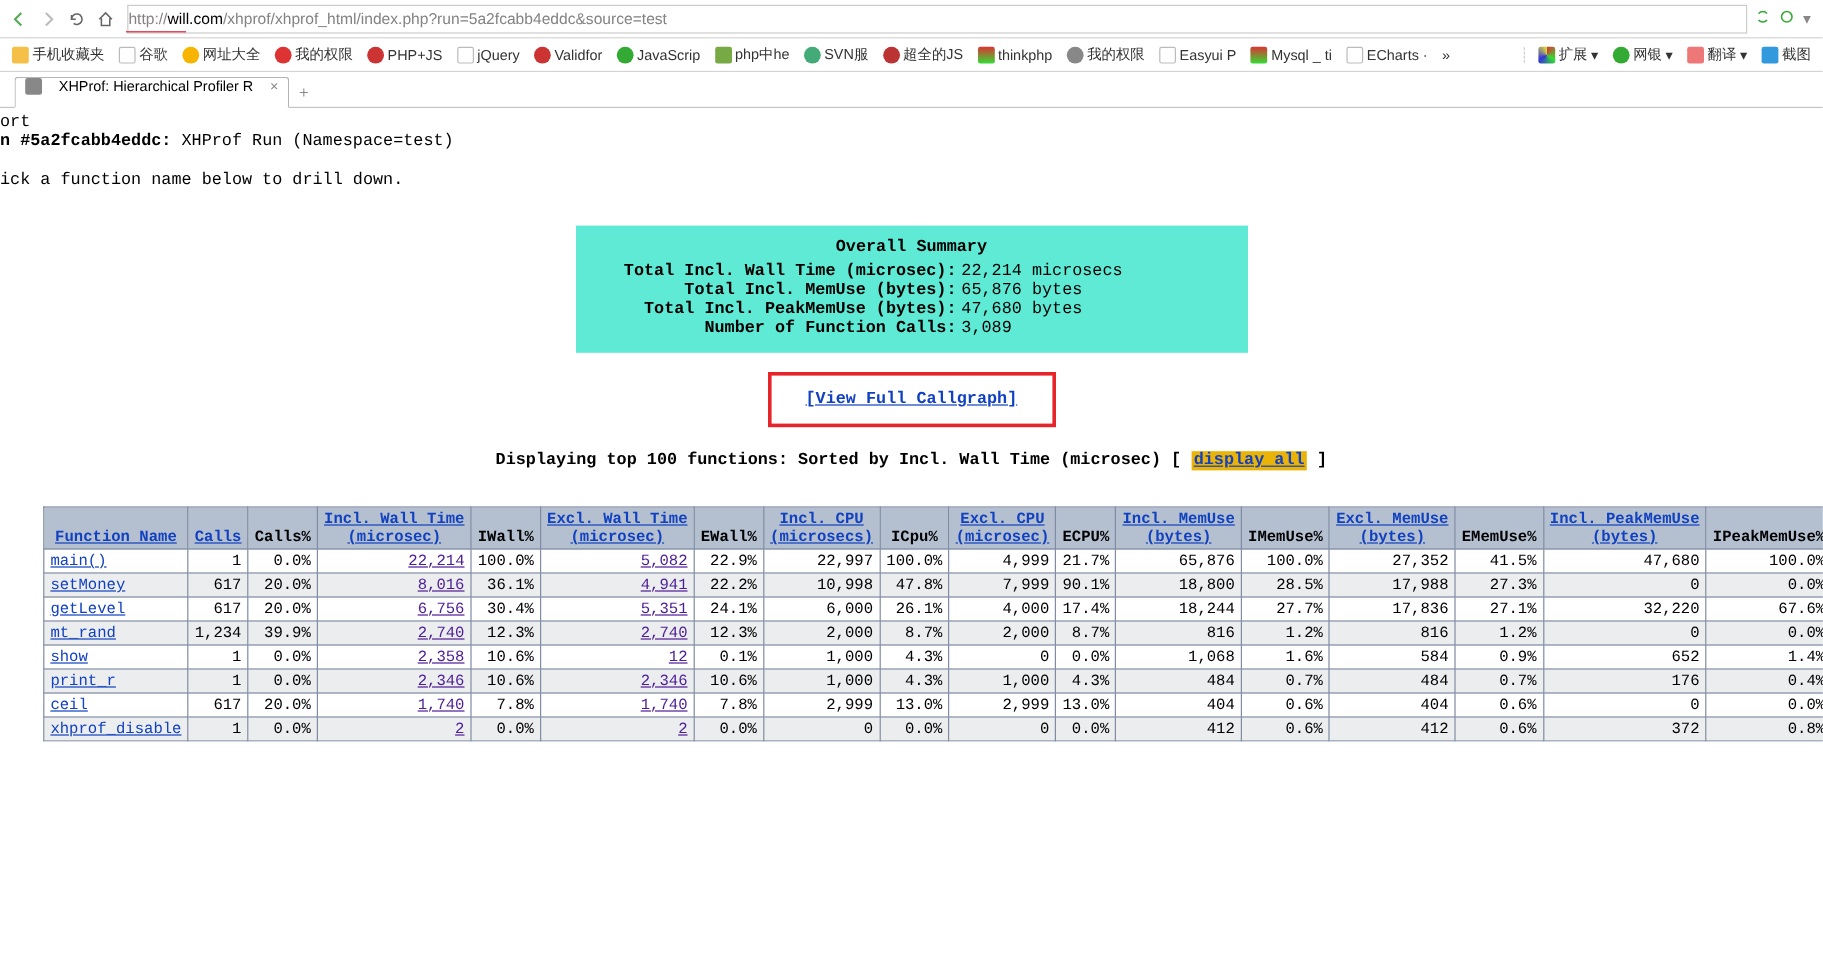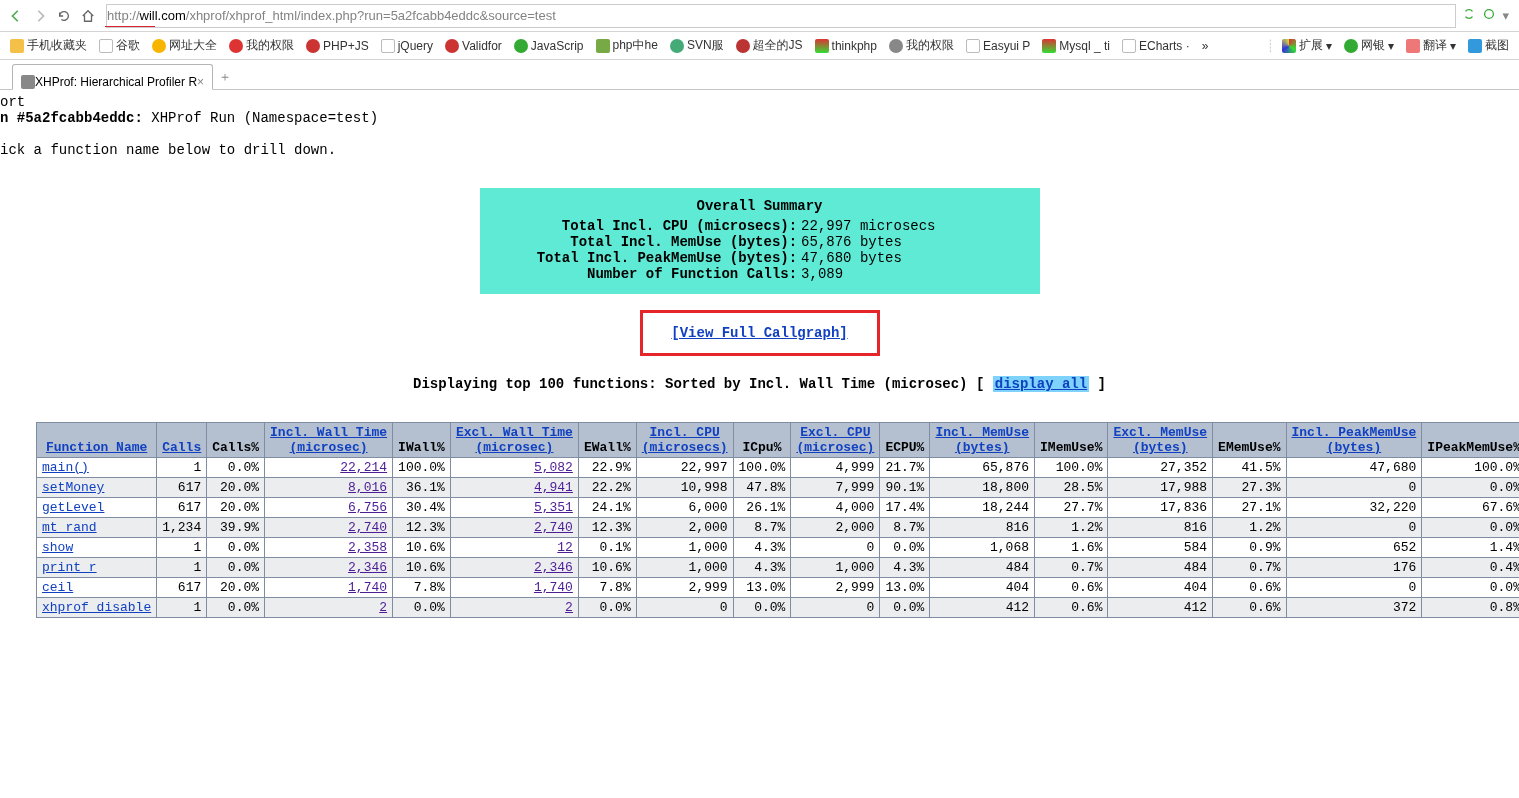--- a/index.html
+++ b/index.html
@@ -14,41 +14,41 @@
 .url-bar .proto { color:#838383; }
 .url-under { position:absolute; left:105px; top:26px; height:1px; background:#d23; width:50px; }
 .right-icons { display:flex; align-items:center; gap:6px; padding-right:6px; }
 
 .bm-bar { height: 28px; display:flex; align-items:center; padding: 0 6px; border-bottom: 1px solid #d4d4d4; font-size:12px; color:#333; gap:4px; overflow:hidden; }
 .bm-item { display:flex; align-items:center; gap:3px; white-space:nowrap; padding:2px 4px; cursor:pointer;justify-content:center; }
 .bm-ico { width:14px; height:14px; display:inline-block; border-radius:2px; }
 .bm-spacer { flex:1; }
 
 .tab-bar { height: 30px; border-bottom: 1px solid #c5c5c5; display:flex; align-items:flex-end; background:#fff; padding-left:12px; }
-.tab { height:26px; border:1px solid #b5b5b5; border-bottom:1px solid #fff; background:#fff; display:flex; align-items:flex-end; padding:0 8px; font-size:12px; gap:0; border-radius:3px 3px 0 0; margin-bottom:-1px; }
+.tab { height:26px; border:1px solid #b5b5b5; border-bottom:1px solid #fff; background:#fff; display:flex; align-items:flex-start; padding:0 8px; font-size:12px; gap:14px; border-radius:3px 3px 0 0; margin-bottom:-1px; }
 .tab-close { color:#888; cursor:pointer; }
 .tab-add { width:24px; height:24px; display:flex; align-items:center; justify-content:center; color:#888; cursor:pointer; }
 
 
 .page { padding: 4px 0 0 0; font-family: "Courier New", monospace; font-size:14px; }
 .page a { color: #1141c1; text-decoration: underline; }
 .mono { font-family: "Courier New", monospace; }
 .hdr { padding-left:0; }
 
 .summary-box { width: 560px; margin: 30px auto 0 auto; background:#5eead4; padding: 10px 20px 12px 20px; }
 .summary-box .title { text-align:center; font-weight:bold; margin-bottom:4px; }
 .summary-box .row { display:flex; }
 .summary-box .k { width: 58%; text-align:right; font-weight:bold; padding-right:4px; }
 .summary-box .v { width: 42%; text-align:left; }
 
 .callgraph-wrap { width: 240px; margin: 16px auto 0 auto; border:3px solid #e6252a; text-align:center; padding:12px 0; }
 .callgraph-wrap a { font-weight:bold; color:#1141c1; }
 
 .disp-row { text-align:center; margin-top:20px; font-weight:bold; }
-.disp-row a { background:#7dd3fc; text-decoration: underline; padding:0 2px; }
+.disp-row a { background:#eab308; text-decoration: underline; padding:0 2px; }
 
 .tbl-wrap { margin: 30px 0 0 36px; }
 table.rep { border-collapse: collapse; }
 table.rep th, table.rep td { border:1px solid #7f8ca1; padding: 2px 5px; font-size:13px; font-family:"Courier New", monospace; }
 table.rep th { background:#b4c0d0; font-weight:bold; vertical-align:bottom; }
 table.rep th a { color:#1141c1; text-decoration: underline; }
 table.rep td { text-align:right; background:#fff; }
 table.rep tr:nth-child(even) td { background:#ecedee; }
 table.rep td.fn { text-align:left; }
 table.rep td a.lnk { color:#1141c1; text-decoration: underline; }
@@ -188,22 +188,22 @@
   <div class="hdr mono">ort</div>
   <div class="hdr mono">
     <b><span>n #5a2fcabb4eddc:</span></b><span> XHProf Run (Namespace=test)</span>
   </div>
   <div class="hdr mono" style="margin-top:16px;">ick a function name below to drill down.</div>
 
   <div class="summary-box mono">
     <div class="title">Overall Summary</div>
     <div id="summary-rows">
         <div class="row">
-          <div class="k">Total Incl. CPU (microsecs):</div>
-          <div class="v">22,997 microsecs</div>
+          <div class="k">Total Incl. Wall Time (microsec):</div>
+          <div class="v">22,214 microsecs</div>
         </div>
         <div class="row">
           <div class="k">Total Incl. MemUse (bytes):</div>
           <div class="v">65,876 bytes</div>
         </div>
         <div class="row">
           <div class="k">Total Incl. PeakMemUse (bytes):</div>
           <div class="v">47,680 bytes</div>
         </div>
         <div class="row">

